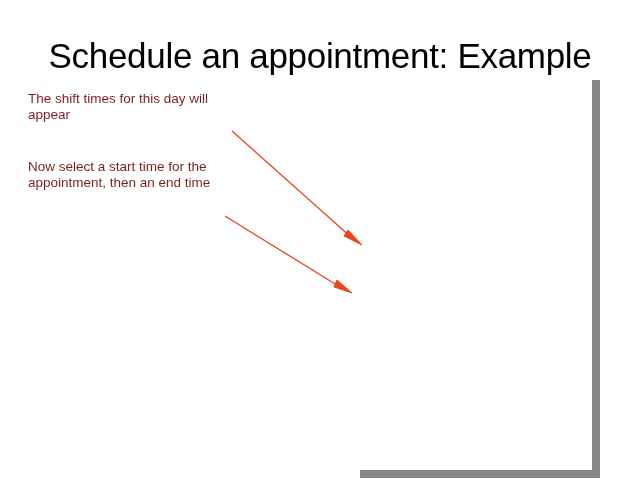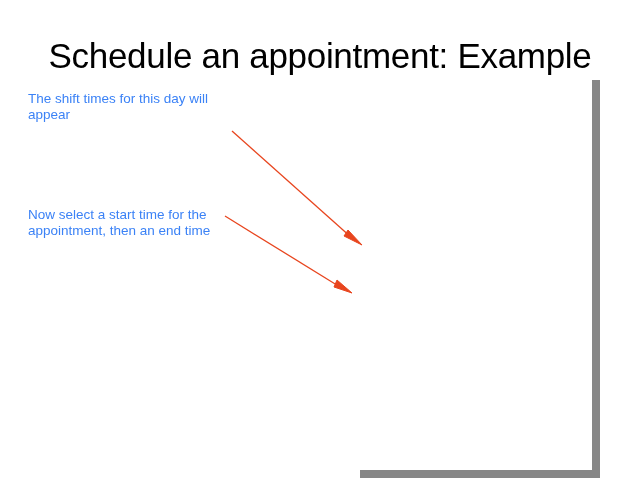--- a/index.html
+++ b/index.html
@@ -14,24 +14,24 @@
   #title{
     position:absolute;left:0;top:36px;width:640px;text-align:center;
     font-family:"Liberation Sans", sans-serif;
     font-size:35px;color:#000;letter-spacing:-0.3px;white-space:nowrap;
   }
 
   
   .callout{
     position:absolute;
     font-family:"Liberation Sans", sans-serif;
-    font-size:13.5px;color:#3b82f6;line-height:16px;
+    font-size:13.5px;color:#7f1d1d;line-height:16px;
   }
   #callout1{left:28px;top:91px;width:215px;}
-  #callout2{left:28px;top:159px;width:215px;margin-top:48px;}
+  #callout2{left:28px;top:159px;width:215px;}
 
   
   #arrows{position:absolute;left:0;top:0;width:640px;height:480px;pointer-events:none;}
 
   
   #panel{
     position:absolute;left:352px;top:80px;width:240px;height:390px;
     background:#ffffff;
   }
   #shadow-right{

